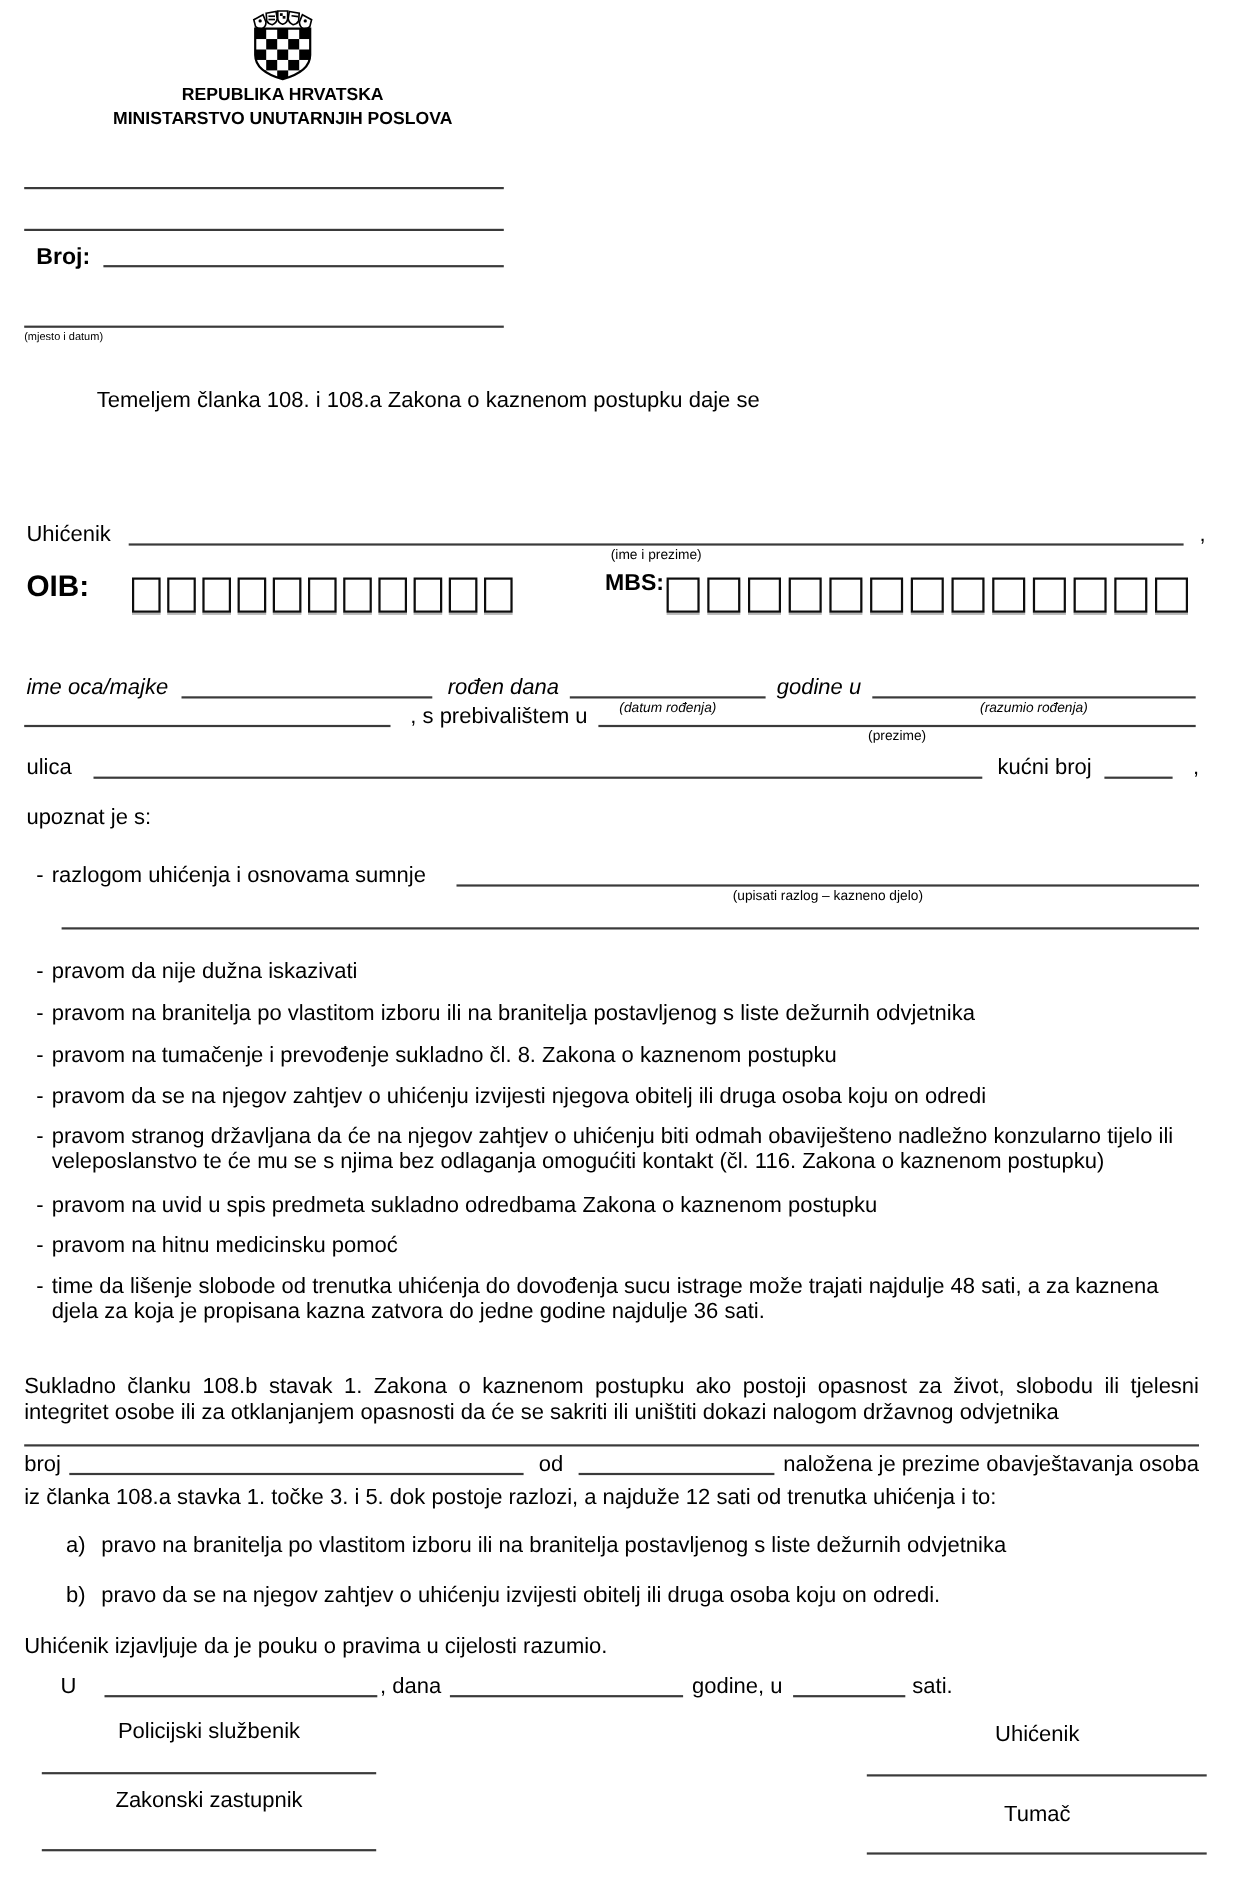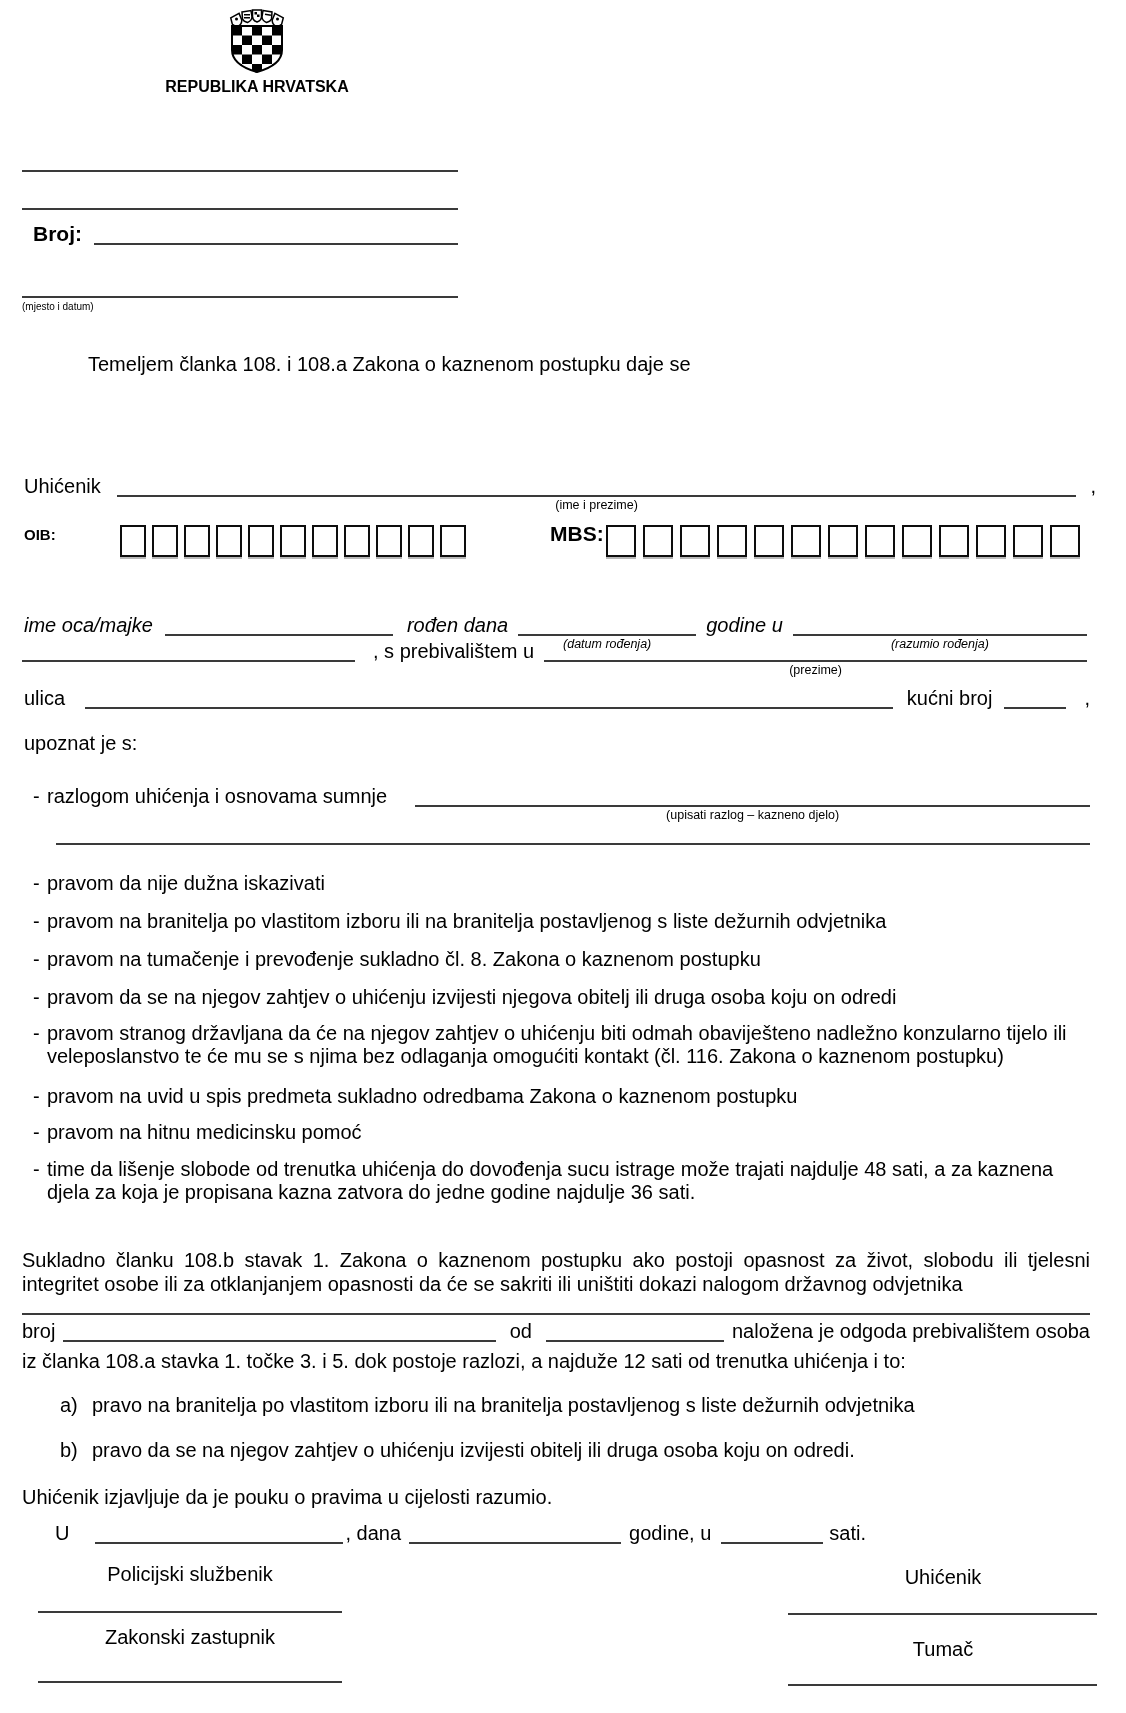--- a/index.html
+++ b/index.html
@@ -7,21 +7,21 @@
     --line:#3a3a3a;
     --boxb:#0d0d0d;
   }
   html,body{margin:0;padding:0;background:#fff;}
   .page{
     position:relative;width:1126px;height:1713px;background:#fff;
     font-family:"Liberation Sans","DejaVu Sans",sans-serif;
     font-size:20px;color:var(--text);overflow:hidden;
   }
   .abs{position:absolute;}
-  .frow{position:absolute;display:flex;align-items:center;white-space:nowrap;}
+  .frow{position:absolute;display:flex;align-items:flex-start;white-space:nowrap;}
   .b{font-weight:bold;}
   .grow{flex:1 1 auto;}
   
   .ln{display:inline-block;height:19px;border-bottom:2px solid var(--line);position:relative;flex:0 0 auto;}
   .ln.grow{flex:1 1 auto;}
   .cap{position:absolute;top:calc(100% + 3px);left:0;right:0;text-align:center;
        font-size:12.5px;color:var(--text);white-space:nowrap;}
   .cap-c{position:absolute;font-size:10px;text-align:left;}
   .hline{position:absolute;left:22px;width:436px;height:0;border-bottom:2px solid var(--line);}
   .sline{position:absolute;height:0;border-bottom:2px solid var(--line);}
@@ -84,20 +84,21 @@
             <rect x="48" y="112" width="20" height="20"></rect>
             <rect x="88" y="112" width="20" height="20"></rect>
         </g>
       </g>
       <path d="M8,36 H108 V84 q0,30 -50,44 q-50,-14 -50,-44 Z" fill="none" stroke="#000" stroke-width="4"></path>
     </svg>
   </div>
 
   <div class="abs org" style="top:76px;">
     <div>REPUBLIKA HRVATSKA</div>
+    <div>MINISTARSTVO UNUTARNJIH POSLOVA</div>
   </div>
 
   <div class="hline" style="top:170px;"></div>
   <div class="hline" style="top:208px;"></div>
 
   <div class="frow" style="top:222px;left:33px;width:425px;">
     <span class="b" style="font-size:21px;">Broj:</span>
     <span class="ln grow" style="margin-left:12px;"></span>
   </div>
 
@@ -108,21 +109,21 @@
 
   <div class="frow" style="top:475px;left:24px;right:30px;">
     <span>Uhićenik</span>
     <span class="ln grow" style="margin-left:16px;">
       <span class="cap">(ime i prezime)</span>
     </span>
     <span style="margin-left:14px;">,</span>
   </div>
 
   <div class="frow" style="top:518px;left:24px;">
-    <span class="b" style="font-size:15px;width:96px;">OIB:</span>
+    <span class="b" style="font-size:27px;width:96px;">OIB:</span>
     <span style="display:flex;">
         <span class="bx"></span>
         <span class="bx"></span>
         <span class="bx"></span>
         <span class="bx"></span>
         <span class="bx"></span>
         <span class="bx"></span>
         <span class="bx"></span>
         <span class="bx"></span>
         <span class="bx"></span>
@@ -221,21 +222,21 @@
   </div>
 
   <div class="just" style="top:1248px;">Sukladno članku 108.b stavak 1. Zakona o kaznenom postupku ako postoji opasnost za život, slobodu ili tjelesni integritet osobe ili za otklanjanjem opasnosti da će se sakriti ili uništiti dokazi nalogom državnog odvjetnika</div>
   <div class="sline" style="top:1313px;left:22px;right:36px;"></div>
 
   <div class="frow" style="top:1320px;left:22px;right:36px;">
     <span>broj</span>
     <span class="ln grow" style="margin-left:8px;"></span>
     <span style="margin-left:14px;">od</span>
     <span class="ln" style="width:178px;margin-left:14px;"></span>
-    <span class="nw" style="margin-left:8px;">naložena je odgoda prebivalištem osoba</span>
+    <span class="nw" style="margin-left:8px;">naložena je prezime obavještavanja osoba</span>
   </div>
   <div class="abs" style="top:1350px;left:22px;">iz članka 108.a stavka 1. točke 3. i 5. dok postoje razlozi, a najduže 12 sati od trenutka uhićenja i to:</div>
 
   <div class="frow" style="top:1394px;left:60px;right:40px;">
     <span style="flex:0 0 32px;">a)</span>
     <span>pravo na branitelja po vlastitom izboru ili na branitelja postavljenog s liste dežurnih odvjetnika</span>
   </div>
   <div class="frow" style="top:1439px;left:60px;right:40px;">
     <span style="flex:0 0 32px;">b)</span>
     <span>pravo da se na njegov zahtjev o uhićenju izvijesti obitelj ili druga osoba koju on odredi.</span>

